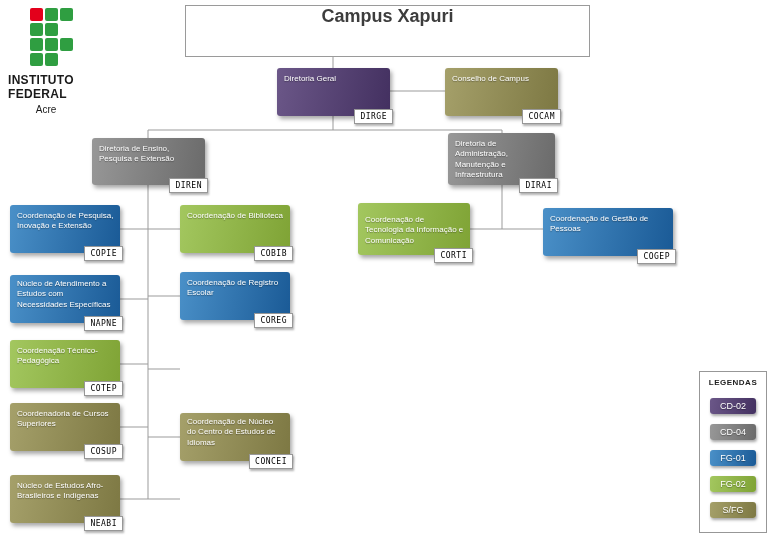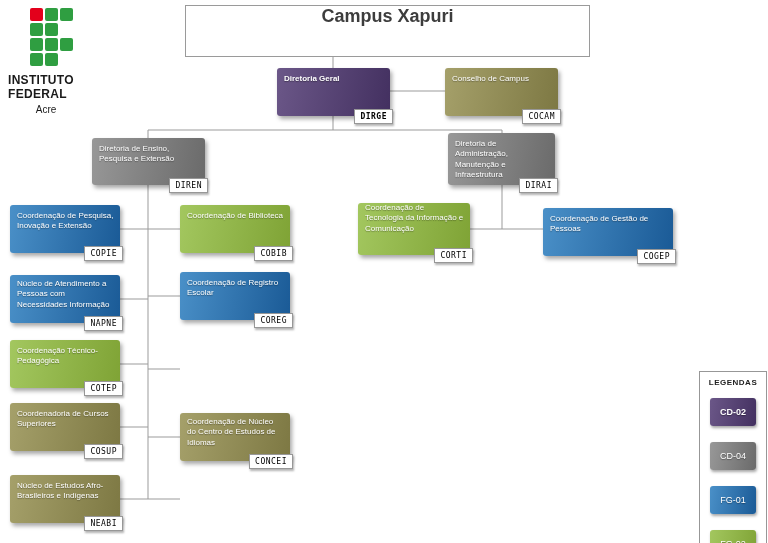--- a/index.html
+++ b/index.html
@@ -28,37 +28,37 @@
     color:#fff;font-size:8px;line-height:1.3;
     padding:6px 6px 0 7px;text-shadow:0 1px 1px rgba(0,0,0,.35);
   }
   .node-tag{
     position:absolute;right:-3px;bottom:-8px;z-index:3;
     background:#fff;color:#000;border:1px solid #979797;
     font-family:"DejaVu Sans Mono", monospace;font-size:8px;
     letter-spacing:.5px;padding:2px 5px;
     box-shadow:1px 2px 2px rgba(0,0,0,.3);white-space:nowrap;
   }
-  .purple{background:linear-gradient(100deg,#6b5788,#433060);font-weight:bold;}
+  .purple{background:linear-gradient(100deg,#6b5788,#433060);}
   .gray{background:linear-gradient(100deg,#989898,#6a6a6a);}
   .blue{background:linear-gradient(100deg,#4a90c8,#1a5a96);}
   .green{background:linear-gradient(100deg,#a3c75f,#7fa335);}
   .olive{background:linear-gradient(100deg,#a5a06a,#7d7843);}
 
   
   .legend{
     position:absolute;left:699px;top:371px;width:66px;z-index:2;
     border:1px solid #979797;background:#fff;padding-bottom:4px;
   }
   .legend-title{
     font-size:8px;font-weight:bold;color:#222;text-align:center;
     padding:6px 0 7px 0;letter-spacing:.5px;
   }
   .legend-chip{
-    width:46px;height:28px;margin:4px auto 16px auto;border-radius:3px;
+    width:46px;height:16px;margin:4px auto 10px auto;border-radius:3px;
     display:flex;align-items:center;justify-content:center;
     color:#fff;font-size:9px;box-shadow:1px 2px 3px rgba(0,0,0,.35);
     text-shadow:0 1px 1px rgba(0,0,0,.35);
   }
 
   
   .brand{position:absolute;left:8px;top:8px;width:88px;z-index:2;}
   .if-logo{
     display:grid;grid-template-columns:repeat(3,13px);
     grid-auto-rows:13px;gap:2px;margin-left:22px;margin-bottom:8px;
@@ -139,21 +139,21 @@
   <div class="node gray" style="left:448px;top:133px;width:107px;height:52px">
     <div class="node-label">Diretoria de Administração, Manutenção e Infraestrutura</div>
     <div class="node-tag">DIRAI</div>
   </div>
 
   <div class="node blue" style="left:10px;top:205px;width:110px;height:48px">
     <div class="node-label">Coordenação de Pesquisa, Inovação e Extensão</div>
     <div class="node-tag">COPIE</div>
   </div>
   <div class="node blue" style="left:10px;top:275px;width:110px;height:48px">
-    <div class="node-label" style="padding-top:4px">Núcleo de Atendimento a Pessoas com Necessidades Informação</div>
+    <div class="node-label" style="padding-top:4px">Núcleo de Atendimento a Estudos com Necessidades Específicas</div>
     <div class="node-tag">NAPNE</div>
   </div>
   <div class="node green" style="left:10px;top:340px;width:110px;height:48px">
     <div class="node-label">Coordenação Técnico-Pedagógica</div>
     <div class="node-tag">COTEP</div>
   </div>
   <div class="node olive" style="left:10px;top:403px;width:110px;height:48px">
     <div class="node-label">Coordenadoria de Cursos Superiores</div>
     <div class="node-tag">COSUP</div>
   </div>
@@ -169,21 +169,21 @@
   <div class="node blue" style="left:180px;top:272px;width:110px;height:48px">
     <div class="node-label">Coordenação de Registro Escolar</div>
     <div class="node-tag">COREG</div>
   </div>
   <div class="node olive" style="left:180px;top:413px;width:110px;height:48px">
     <div class="node-label" style="padding-top:4px">Coordenação de Núcleo do Centro de Estudos de Idiomas</div>
     <div class="node-tag">CONCEI</div>
   </div>
 
   <div class="node green" style="left:358px;top:203px;width:112px;height:52px">
-    <div class="node-label" style="padding-top:0">Coordenação de Tecnologia da Informação e Comunicação</div>
+    <div class="node-label" style="padding-top:12px">Coordenação de Tecnologia da Informação e Comunicação</div>
     <div class="node-tag">CORTI</div>
   </div>
   <div class="node blue" style="left:543px;top:208px;width:130px;height:48px">
     <div class="node-label">Coordenação de Gestão de Pessoas</div>
     <div class="node-tag">COGEP</div>
   </div>
 
   <div class="legend">
     <div class="legend-title">LEGENDAS</div>
     <div class="legend-chip purple">CD-02</div>

